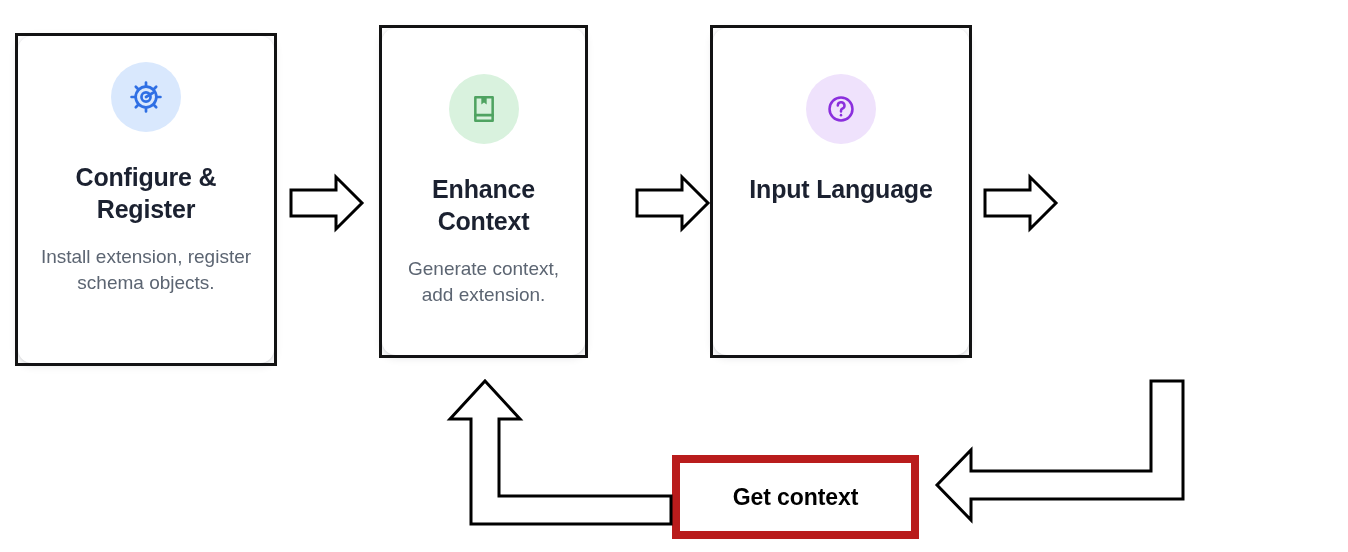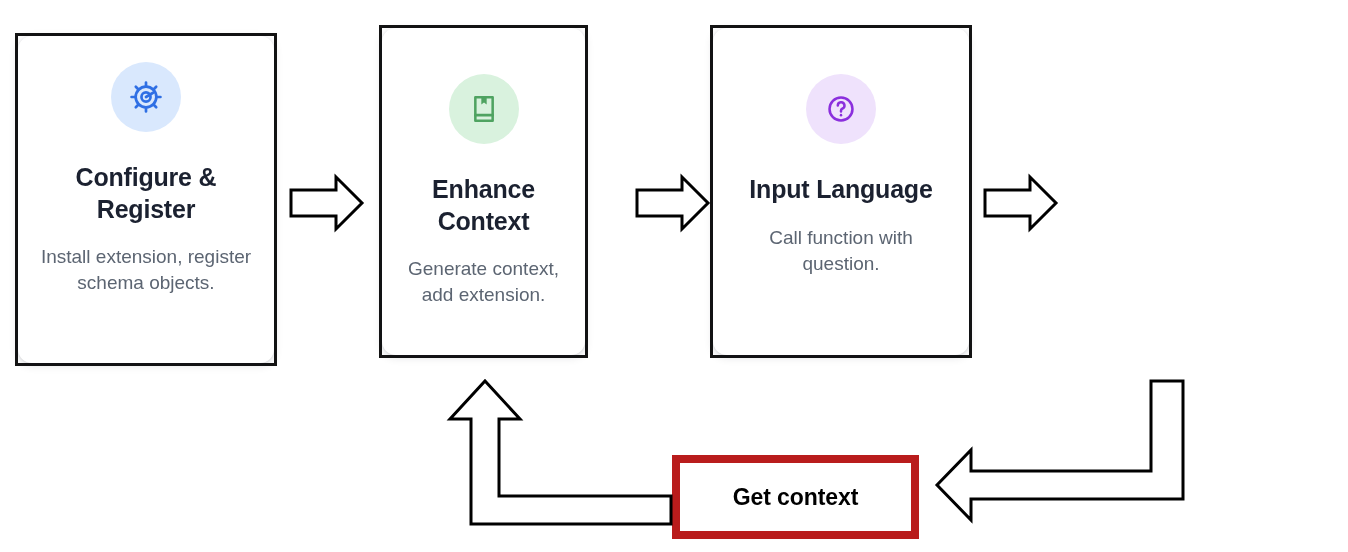--- a/index.html
+++ b/index.html
@@ -136,21 +136,20 @@
   <div class="card-frame" style="left:710px; top:25px; width:262px; height:333px;">
     <div class="card-inner" style="padding-top:46px;">
       <div class="icon-badge" style="background:#efe2fc;">
         <svg width="32" height="32" viewBox="0 0 24 24" fill="none" stroke="#8b2fdd" stroke-width="1.9" stroke-linecap="round" stroke-linejoin="round">
           <circle cx="12" cy="12" r="8.6"></circle>
           <path d="M9.6 9.4a2.5 2.5 0 1 1 3.3 2.4c-.7.3-.9.8-.9 1.5v.5"></path>
           <circle cx="12" cy="16.6" r="0.95" fill="#8b2fdd" stroke="none"></circle>
         </svg>
       </div>
       <div class="card-title">Input Language</div>
-      <div class="card-desc">Call function with question.</div>
     </div>
   </div>
 
 
   <div class="ctx-box" style="left:672px; top:455px; width:247px; height:84px;">
     <span class="ctx-label">Get context</span>
   </div>
 
   <svg id="arrows" viewBox="0 0 1348 552">
 

